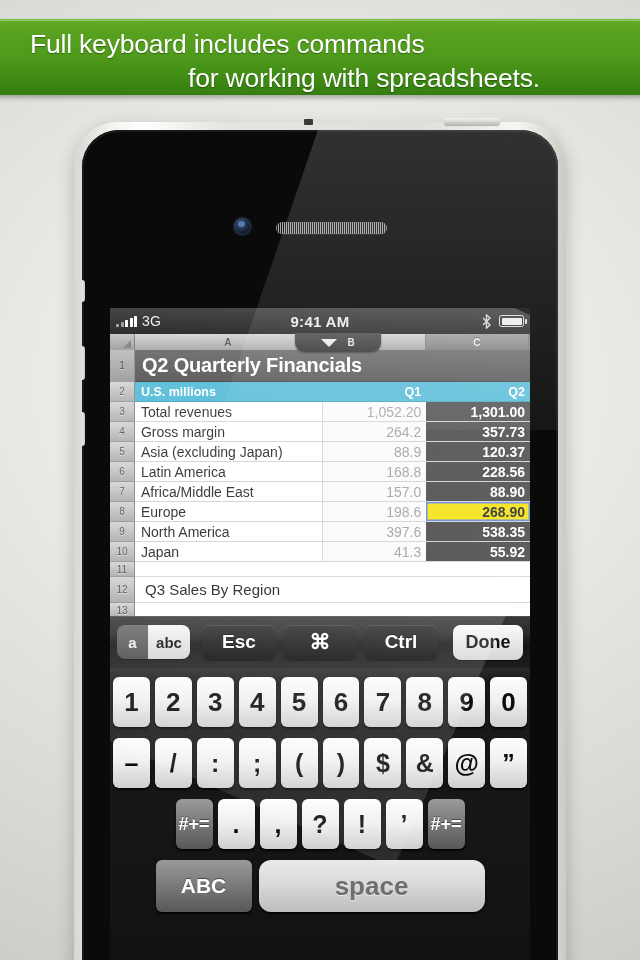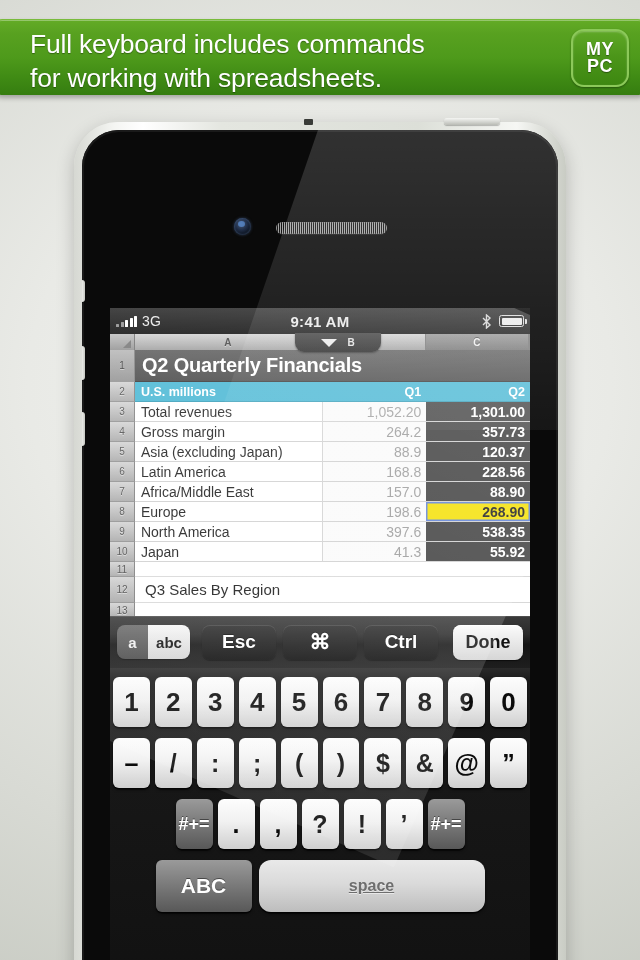--- a/index.html
+++ b/index.html
@@ -20,21 +20,21 @@
     background:linear-gradient(180deg,#63ab26 0%,#58a120 18%,#4e9a1b 50%,#3f8a14 78%,#357d10 100%);
     box-shadow:0 3px 5px rgba(0,0,0,.28), inset 0 1px 0 rgba(255,255,255,.32);
     border-top:1px solid #79bb3c;
   }
   #banner-text {
     position:absolute; left:36px; top:7px; width:510px;
     color:#ffffff; font-size:26.5px; line-height:34px; font-weight:400;
     letter-spacing:-0.2px;
     text-shadow:0 1px 1px rgba(0,0,0,.35);
   }
-  #banner-text .l2 { display:block; }
+  #banner-text .l2 { display:block;text-align:right; }
 
   #mypc-badge {
     position:absolute; right:17px; top:9px; width:58px; height:58px;
     border-radius:13px;
     background:linear-gradient(180deg,#5fa826 0%,#4b9519 48%,#3d8711 100%);
     border:2px solid #8cc95a;
     box-shadow:0 1px 2px rgba(0,0,0,.35), inset 0 1px 2px rgba(255,255,255,.3);
     display:flex; flex-direction:column; align-items:center; justify-content:center;
   }
   #mypc-badge span {
@@ -274,40 +274,35 @@
   }
   .key.sym { font-size:25px; }
   .key.dark {
     color:#fff; font-size:18px;
     background:linear-gradient(180deg,#9a9a9a 0%,#7c7c7c 45%,#585858 100%);
     text-shadow:0 -1px 0 rgba(0,0,0,.45);
   }
   #row4 { gap:7px; margin-top:6px; }
   #key-abc { width:96px; height:52px; font-size:21px; }
   #key-space {
-    width:226px; height:52px; font-size:16px; color:#6e6e6e; font-weight:bold;
+    width:226px; height:52px; font-size:26px; color:#6e6e6e; font-weight:bold;
     background:linear-gradient(180deg,#e9e9e9 0%,#dadada 45%,#bdbdbd 100%);
     border-radius:12px; display:flex; align-items:center; justify-content:center;
     box-shadow:0 1.5px 0 rgba(0,0,0,.75), 0 2px 3px rgba(0,0,0,.5);
     text-shadow:0 1px 0 rgba(255,255,255,.5);
-    text-decoration:underline;
   }
   #key-return { width:96px; height:52px; font-size:21px; }
 </style>
 </head>
 <body>
 
 <div id="banner">
   <div id="banner-text">
     <span class="l1">Full keyboard includes commands</span>
     <span class="l2">for working with spreadsheets.</span>
-  </div>
-  <div id="mypc-badge">
-    <span>MY</span>
-    <span>PC</span>
   </div>
 </div>
 
 <div id="phone">
   <div id="btn-power"></div>
   <div id="antenna-notch"></div>
 
   <div id="phone-inner">
     <div class="side-btn" id="btn-ring"></div>
     <div class="side-btn" id="btn-vol-up"></div>

